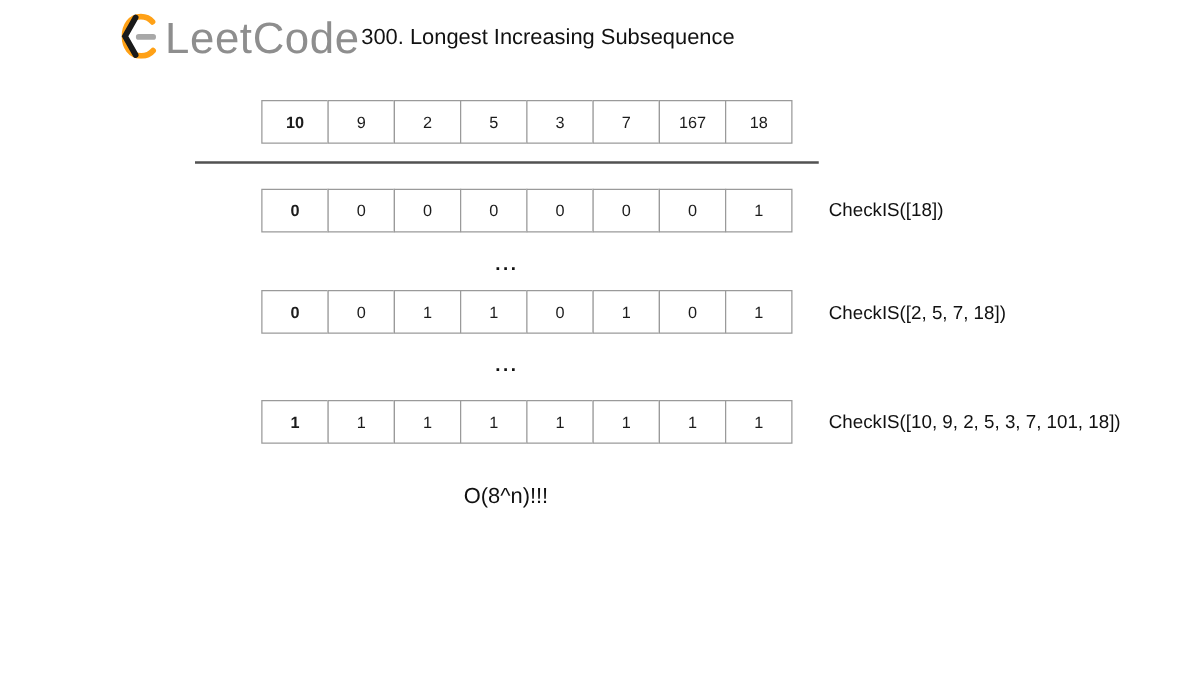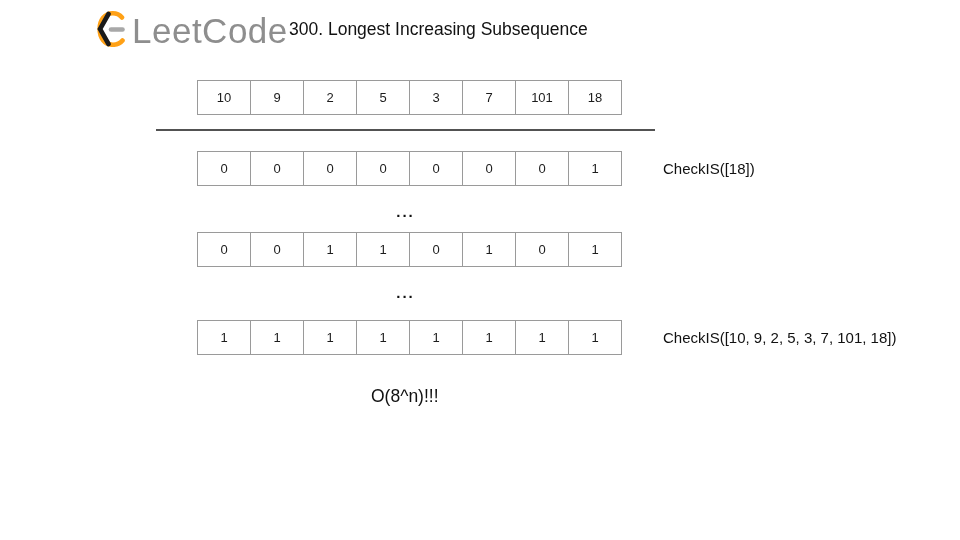--- a/index.html
+++ b/index.html
@@ -59,21 +59,21 @@
     box-sizing: border-box;
     border: 1px solid #9a9a9a;
     margin-left: -1px;
     display: flex;
     align-items: center;
     justify-content: center;
     font-size: 13px;
     color: #1c1c1c;
     background: #ffffff;
   }
-  .cell:first-child { margin-left: 4px; }
+  .cell:first-child { margin-left: 16px; font-weight: bold; }
   .divider {
     position: absolute;
     left: 156px;
     top: 129px;
     width: 499px;
     height: 1.6px;
     background: #525252;
   }
   .row-label {
     position: absolute;
@@ -122,21 +122,21 @@
   <span class="brand-en">LeetCode</span>
   <span class="title">300. Longest Increasing Subsequence</span>
 
   <div class="cells" style="top:80px">
     <div class="cell">10</div>
     <div class="cell">9</div>
     <div class="cell">2</div>
     <div class="cell">5</div>
     <div class="cell">3</div>
     <div class="cell">7</div>
-    <div class="cell">101</div>
+    <div class="cell">167</div>
     <div class="cell">18</div>
   </div>
 
   <div class="divider"></div>
 
   <div class="cells" style="top:151px">
     <div class="cell">0</div>
     <div class="cell">0</div>
     <div class="cell">0</div>
     <div class="cell">0</div>
@@ -152,20 +152,21 @@
   <div class="cells" style="top:232px">
     <div class="cell">0</div>
     <div class="cell">0</div>
     <div class="cell">1</div>
     <div class="cell">1</div>
     <div class="cell">0</div>
     <div class="cell">1</div>
     <div class="cell">0</div>
     <div class="cell">1</div>
   </div>
+  <div class="row-label" style="top:242px">CheckIS([2, 5, 7, 18])</div>
 
   <div class="ellipsis" style="top:283px">...</div>
 
   <div class="cells" style="top:320px">
     <div class="cell">1</div>
     <div class="cell">1</div>
     <div class="cell">1</div>
     <div class="cell">1</div>
     <div class="cell">1</div>
     <div class="cell">1</div>

